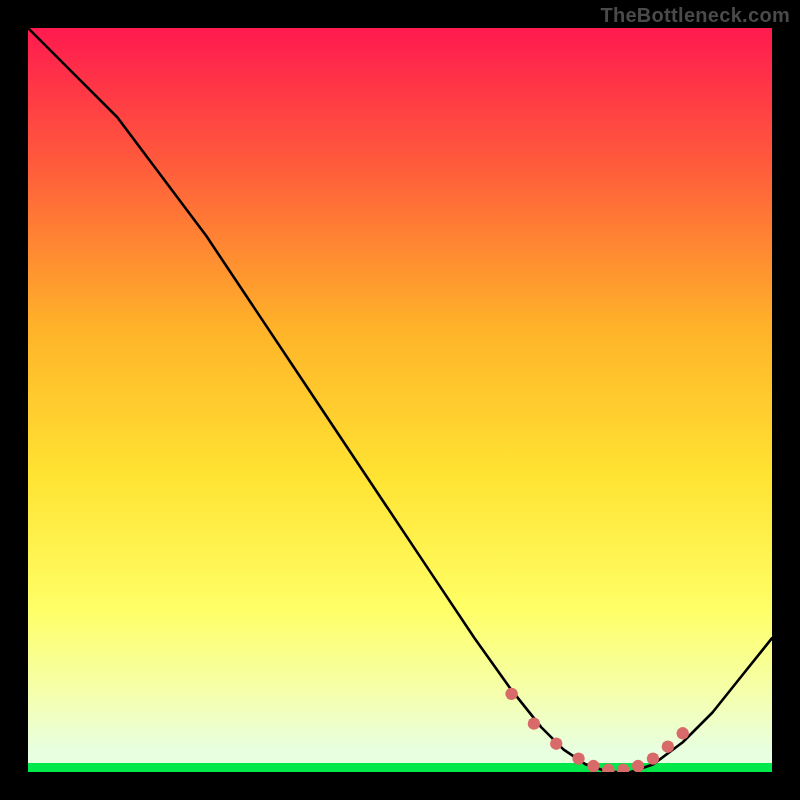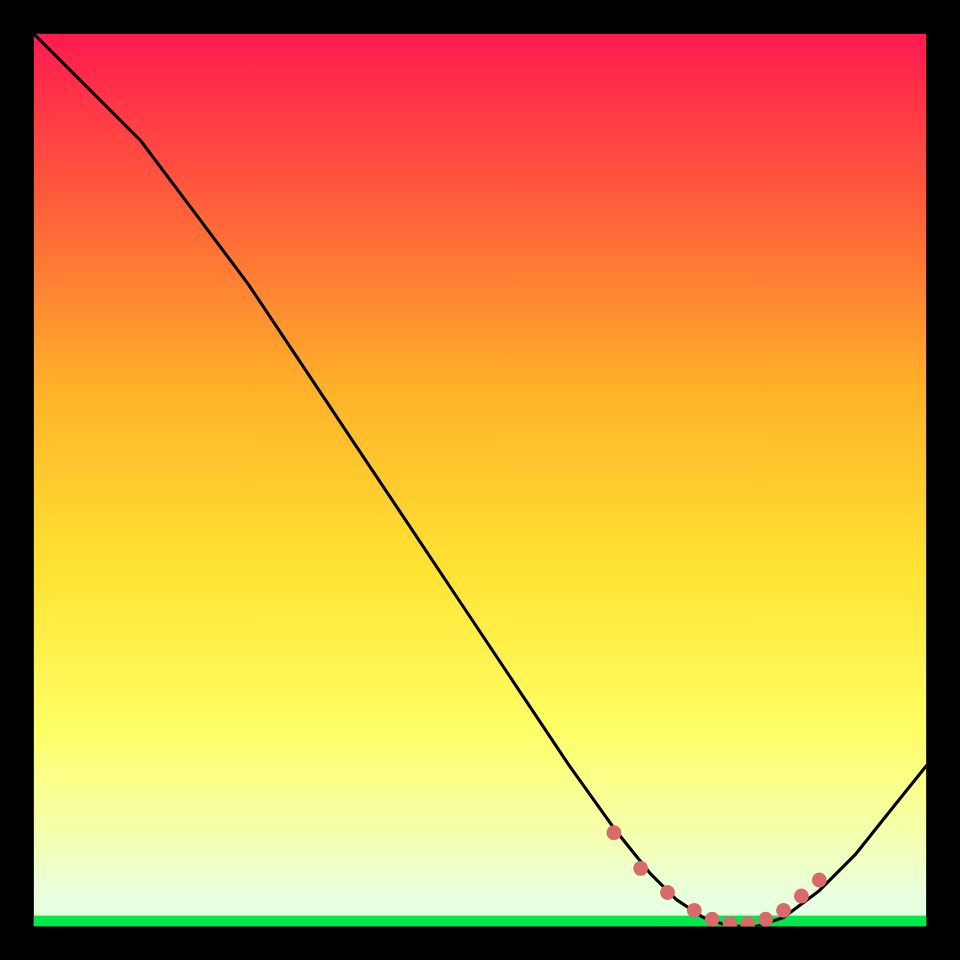--- a/index.html
+++ b/index.html
@@ -37,20 +37,21 @@
   svg.plot {
     display: block;
     width: 744px;
     height: 744px;
   }
 </style>
 </head>
 <body>
 
 <div class="frame">
+  <div class="watermark">TheBottleneck.com</div>
 
   <div class="plot-wrap">
     <svg class="plot" viewBox="0 0 744 744">
       <defs>
         <linearGradient id="bg-grad" x1="0" y1="0" x2="0" y2="1">
           <stop id="g0" offset="0%" stop-color="#ff1a4f"></stop>
           <stop id="g1" offset="18%" stop-color="#ff5a3c"></stop>
           <stop id="g2" offset="40%" stop-color="#ffb229"></stop>
           <stop id="g3" offset="60%" stop-color="#ffe332"></stop>
           <stop id="g4" offset="78%" stop-color="#ffff66"></stop>

